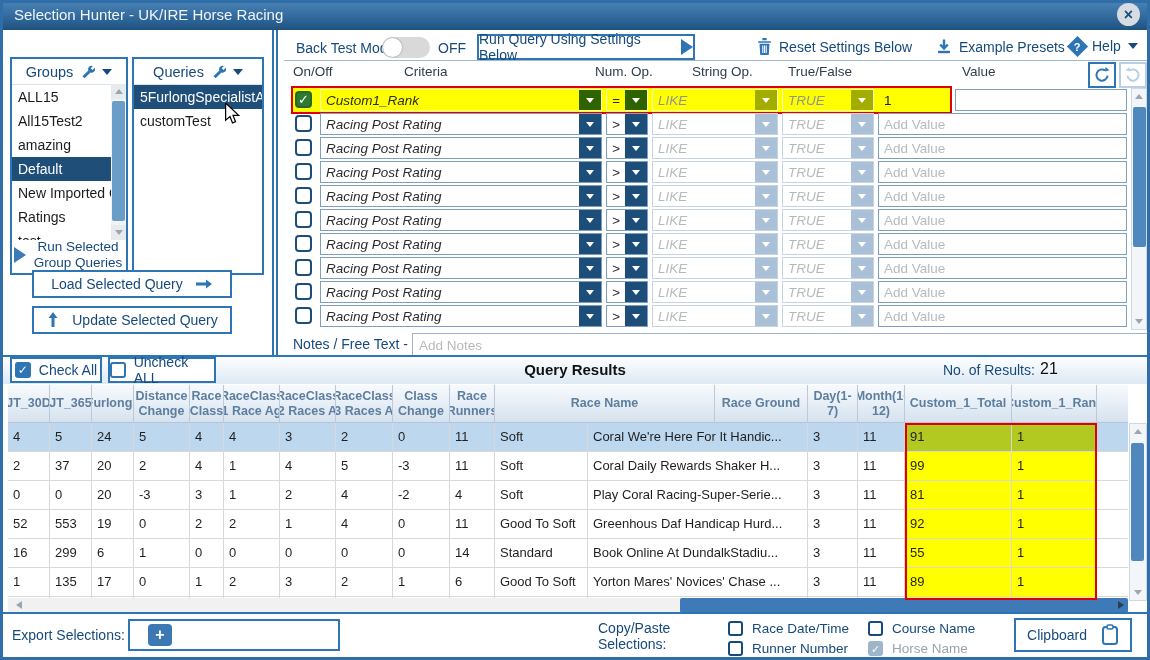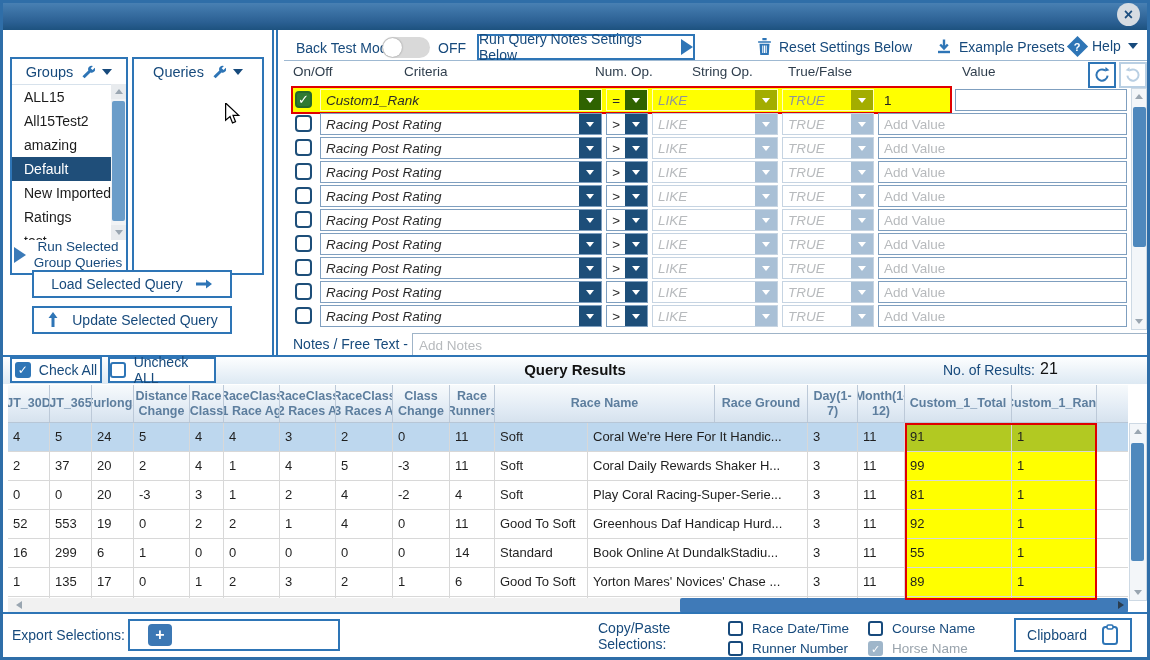--- a/index.html
+++ b/index.html
@@ -13,21 +13,21 @@
   .closebtn{position:absolute;right:10px;top:3px;width:23px;height:23px;border-radius:50%;
             background:#d6dce2;color:#1c4e7e;font-size:16px;font-weight:bold;line-height:23px;
             text-align:center;cursor:pointer;}
   
   .panel{position:absolute;border:2px solid #2e75b6;background:#fff;box-sizing:border-box;margin-top:21px;}
   .panel-head{height:25px;display:flex;align-items:center;justify-content:center;gap:7px;}
   .panel-title{font-size:14.5px;color:#174a7c;}
   .caret{width:0;height:0;border-left:5px solid transparent;border-right:5px solid transparent;
          border-top:6px solid #174a7c;}
   .list{position:relative;overflow:hidden;border-top:1px solid #d7e2ec;}
-  .list-item{height:24px;line-height:24px;padding-left:12px;font-size:14px;color:#1c1c1c;
+  .list-item{height:24px;line-height:24px;padding-left:6px;font-size:14px;color:#1c1c1c;
              white-space:nowrap;overflow:hidden;cursor:pointer;}
   .list-item.sel{background:#1f4e79;color:#fff;}
   .vscroll{position:absolute;top:0;right:0;width:15px;height:100%;background:#f1f3f5;}
   .vs-up,.vs-dn{position:absolute;left:0;width:15px;height:15px;background:#e8ebee;
                 display:flex;align-items:center;justify-content:center;}
   .vs-up{top:0;} .vs-dn{bottom:0;}
   .tri-up{width:0;height:0;border-left:4px solid transparent;border-right:4px solid transparent;
           border-bottom:5px solid #9aa6b1;}
   .tri-dn{width:0;height:0;border-left:4px solid transparent;border-right:4px solid transparent;
           border-top:5px solid #9aa6b1;}
@@ -161,20 +161,21 @@
   .fcheck.gray{color:#9aa4ad;}
   .clipbtn{position:absolute;left:1014px;top:618px;width:118px;height:34px;border:2px solid #2e75b6;
            background:#fff;display:flex;align-items:center;justify-content:center;gap:14px;
            font-size:14px;color:#174a7c;box-sizing:border-box;cursor:pointer;}
   .cursor-svg{position:absolute;left:224px;top:103px;z-index:40;}
 </style>
 </head>
 <body>
 
 <div class="titlebar">
+  <span class="title">Selection Hunter - UK/IRE Horse Racing</span>
   <div class="closebtn">×</div>
 </div>
 
 <div class="panel" style="left:10px;top:36px;width:118px;height:218px;">
   <div class="panel-head">
     <span class="panel-title">Groups</span>
     <svg width="15" height="15" viewBox="0 0 16 16">
         <path d="M13.8 2.2a3.6 3.6 0 0 0-4.9 4.6L2.6 13l2.3 2.3 6.3-6.3a3.6 3.6 0 0 0 4.6-4.9L13.4 6.5 11.4 4.5 13.8 2.2z" fill="#2e75b6"></path>
       </svg>
     <span class="caret"></span>
@@ -204,20 +205,24 @@
 </div>
 
 <div class="panel" style="left:132px;top:36px;width:132px;height:218px;">
   <div class="panel-head">
     <span class="panel-title">Queries</span>
     <svg width="15" height="15" viewBox="0 0 16 16">
         <path d="M13.8 2.2a3.6 3.6 0 0 0-4.9 4.6L2.6 13l2.3 2.3 6.3-6.3a3.6 3.6 0 0 0 4.6-4.9L13.4 6.5 11.4 4.5 13.8 2.2z" fill="#2e75b6"></path>
       </svg>
     <span class="caret"></span>
   </div>
+  <div class="list" id="queries-list" style="height:160px;">
+      <div class="list-item sel">5FurlongSpecialistA</div>
+      <div class="list-item">customTest</div>
+    </div>
 </div>
 
 <svg class="cursor-svg" width="17" height="22" viewBox="0 0 12 16">
   <path d="M1 0 L1 12.5 L4.2 9.8 L6 14.5 L8.2 13.6 L6.4 9 L10.5 9 Z" fill="#fff" stroke="#000" stroke-width="0.9"></path>
 </svg>
 
 <div class="act-btn" style="left:32px;top:270px;width:200px;height:28px;">
   <span>Load Selected Query</span>
   <svg width="18" height="14" viewBox="0 0 18 14">
       <path d="M1 5.5h10V2.5L17 7l-6 4.5V8.5H1z" fill="#2e75b6"></path>
@@ -231,21 +236,21 @@
 </div>
 
 <div class="vdivider"></div>
 
 <span class="tb-label" style="left:296px;top:40px;">Back Test Mode</span>
 <div class="toggle">
     <div class="knob"></div>
   </div>
 <span class="tb-label" style="left:438px;top:40px;">OFF</span>
 <div class="runquery">
-  <span>Run Query Notes Settings Below</span>
+  <span>Run Query Using Settings Below</span>
   <span class="play" style="border-left-color:#2e75b6;"></span>
 </div>
 <div class="linkbtn" style="left:757px;top:38px;">
   <svg width="15" height="17" viewBox="0 0 14 16">
       <path d="M1 3h12v1.5H1z M5 0h4v2H5z M2.3 5.5h9.4L11 16H3z" fill="#2e75b6"></path>
       <path d="M5.4 7v7M7 7v7M8.6 7v7" stroke="#fff" stroke-width="1"></path>
     </svg>
   <span>Reset Settings Below</span>
 </div>
 <div class="linkbtn" style="left:936px;top:38px;">

